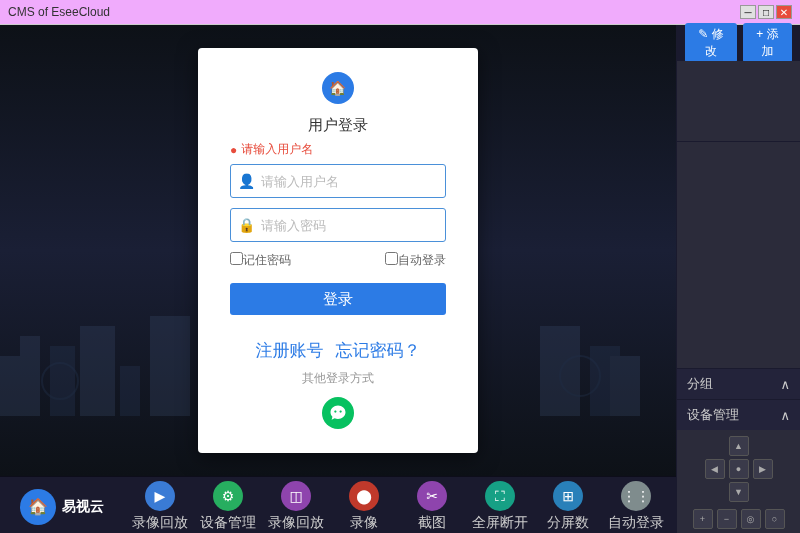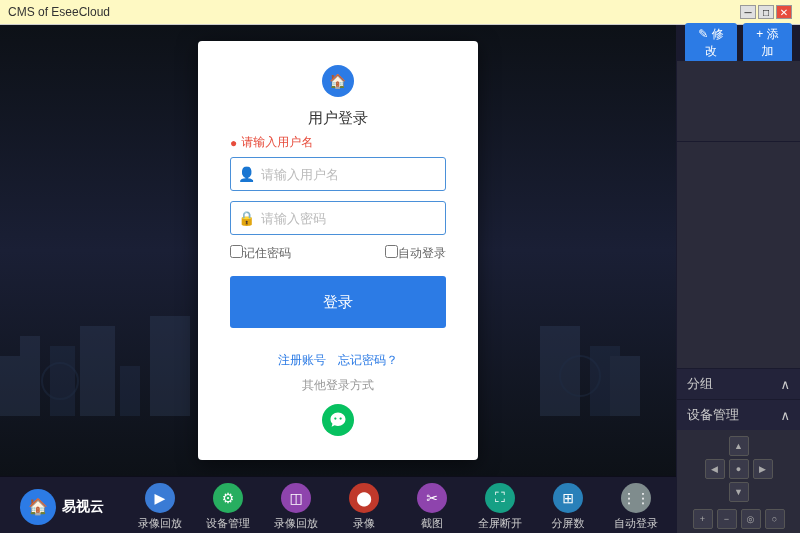--- a/index.html
+++ b/index.html
@@ -1,21 +1,21 @@
 <!DOCTYPE html>
 <html><head>
   <meta charset="utf-8">
   <style>
     * { margin: 0; padding: 0; box-sizing: border-box; }
     body { width: 800px; height: 533px; overflow: hidden; font-family: 'Microsoft YaHei', Arial, sans-serif; background: #2b2b2b; }
 
     
     .title-bar {
       height: 22px;
-      background: #fef9c3;
+      background: #f0abfc;
       display: flex;
       align-items: center;
       justify-content: space-between;
       padding: 12px 8px;
       border-bottom: 1px solid #ccc;
     }
     .title-bar-text { font-size: 12px; color: #333; }
     .title-bar-controls { display: flex; gap: 2px; }
     .title-btn { width: 16px; height: 14px; font-size: 10px; border: 1px solid #999; background: #e0e0e0; cursor: pointer; display: flex; align-items: center; justify-content: center; }
     .title-btn.close { background: #e74c3c; color: white; }
@@ -146,38 +146,38 @@
       align-items: flex-start;
       font-size: 12px;
       color: #666;
       cursor: pointer;
     }
 
     .checkbox-label input { width: 13px; height: 13px; }
 
     .login-btn {
       width: 100%;
-      height: 52px;
+      height: 32px;
       background: #2c7be5;
       color: white;
       border: none;
       border-radius: 3px;
       font-size: 15px;
       cursor: pointer;
       margin-bottom: 12px;
     }
 
     .login-links {
       display: flex;
       justify-content: center;
       gap: 12px;
       margin-bottom: 8px;
     }
 
-    .login-link { font-size: 12px; color: #2c7be5; cursor: pointer; text-decoration: none; margin-top: 12px; }
+    .login-link { font-size: 17px; color: #2c7be5; cursor: pointer; text-decoration: none; margin-top: 12px; }
 
     .other-login {
       text-align: center;
       font-size: 12px;
       color: #999;
       margin-bottom: 10px;
     }
 
     .social-icons {
       display: flex;
@@ -253,21 +253,21 @@
       width: 30px;
       height: 30px;
       border-radius: 50%;
       display: flex;
       align-items: center;
       justify-content: center;
       font-size: 14px;
       color: white;
     }
 
-    .toolbar-item-label { font-size: 11px; color: #ccc; }
+    .toolbar-item-label { font-size: 14px; color: #ccc; }
 
     
     .right-sidebar {
       width: 160px;
       background: #2b2b3a;
       display: flex;
       flex-direction: column;
       border-left: 1px solid #1a1a2e;
     }
 

